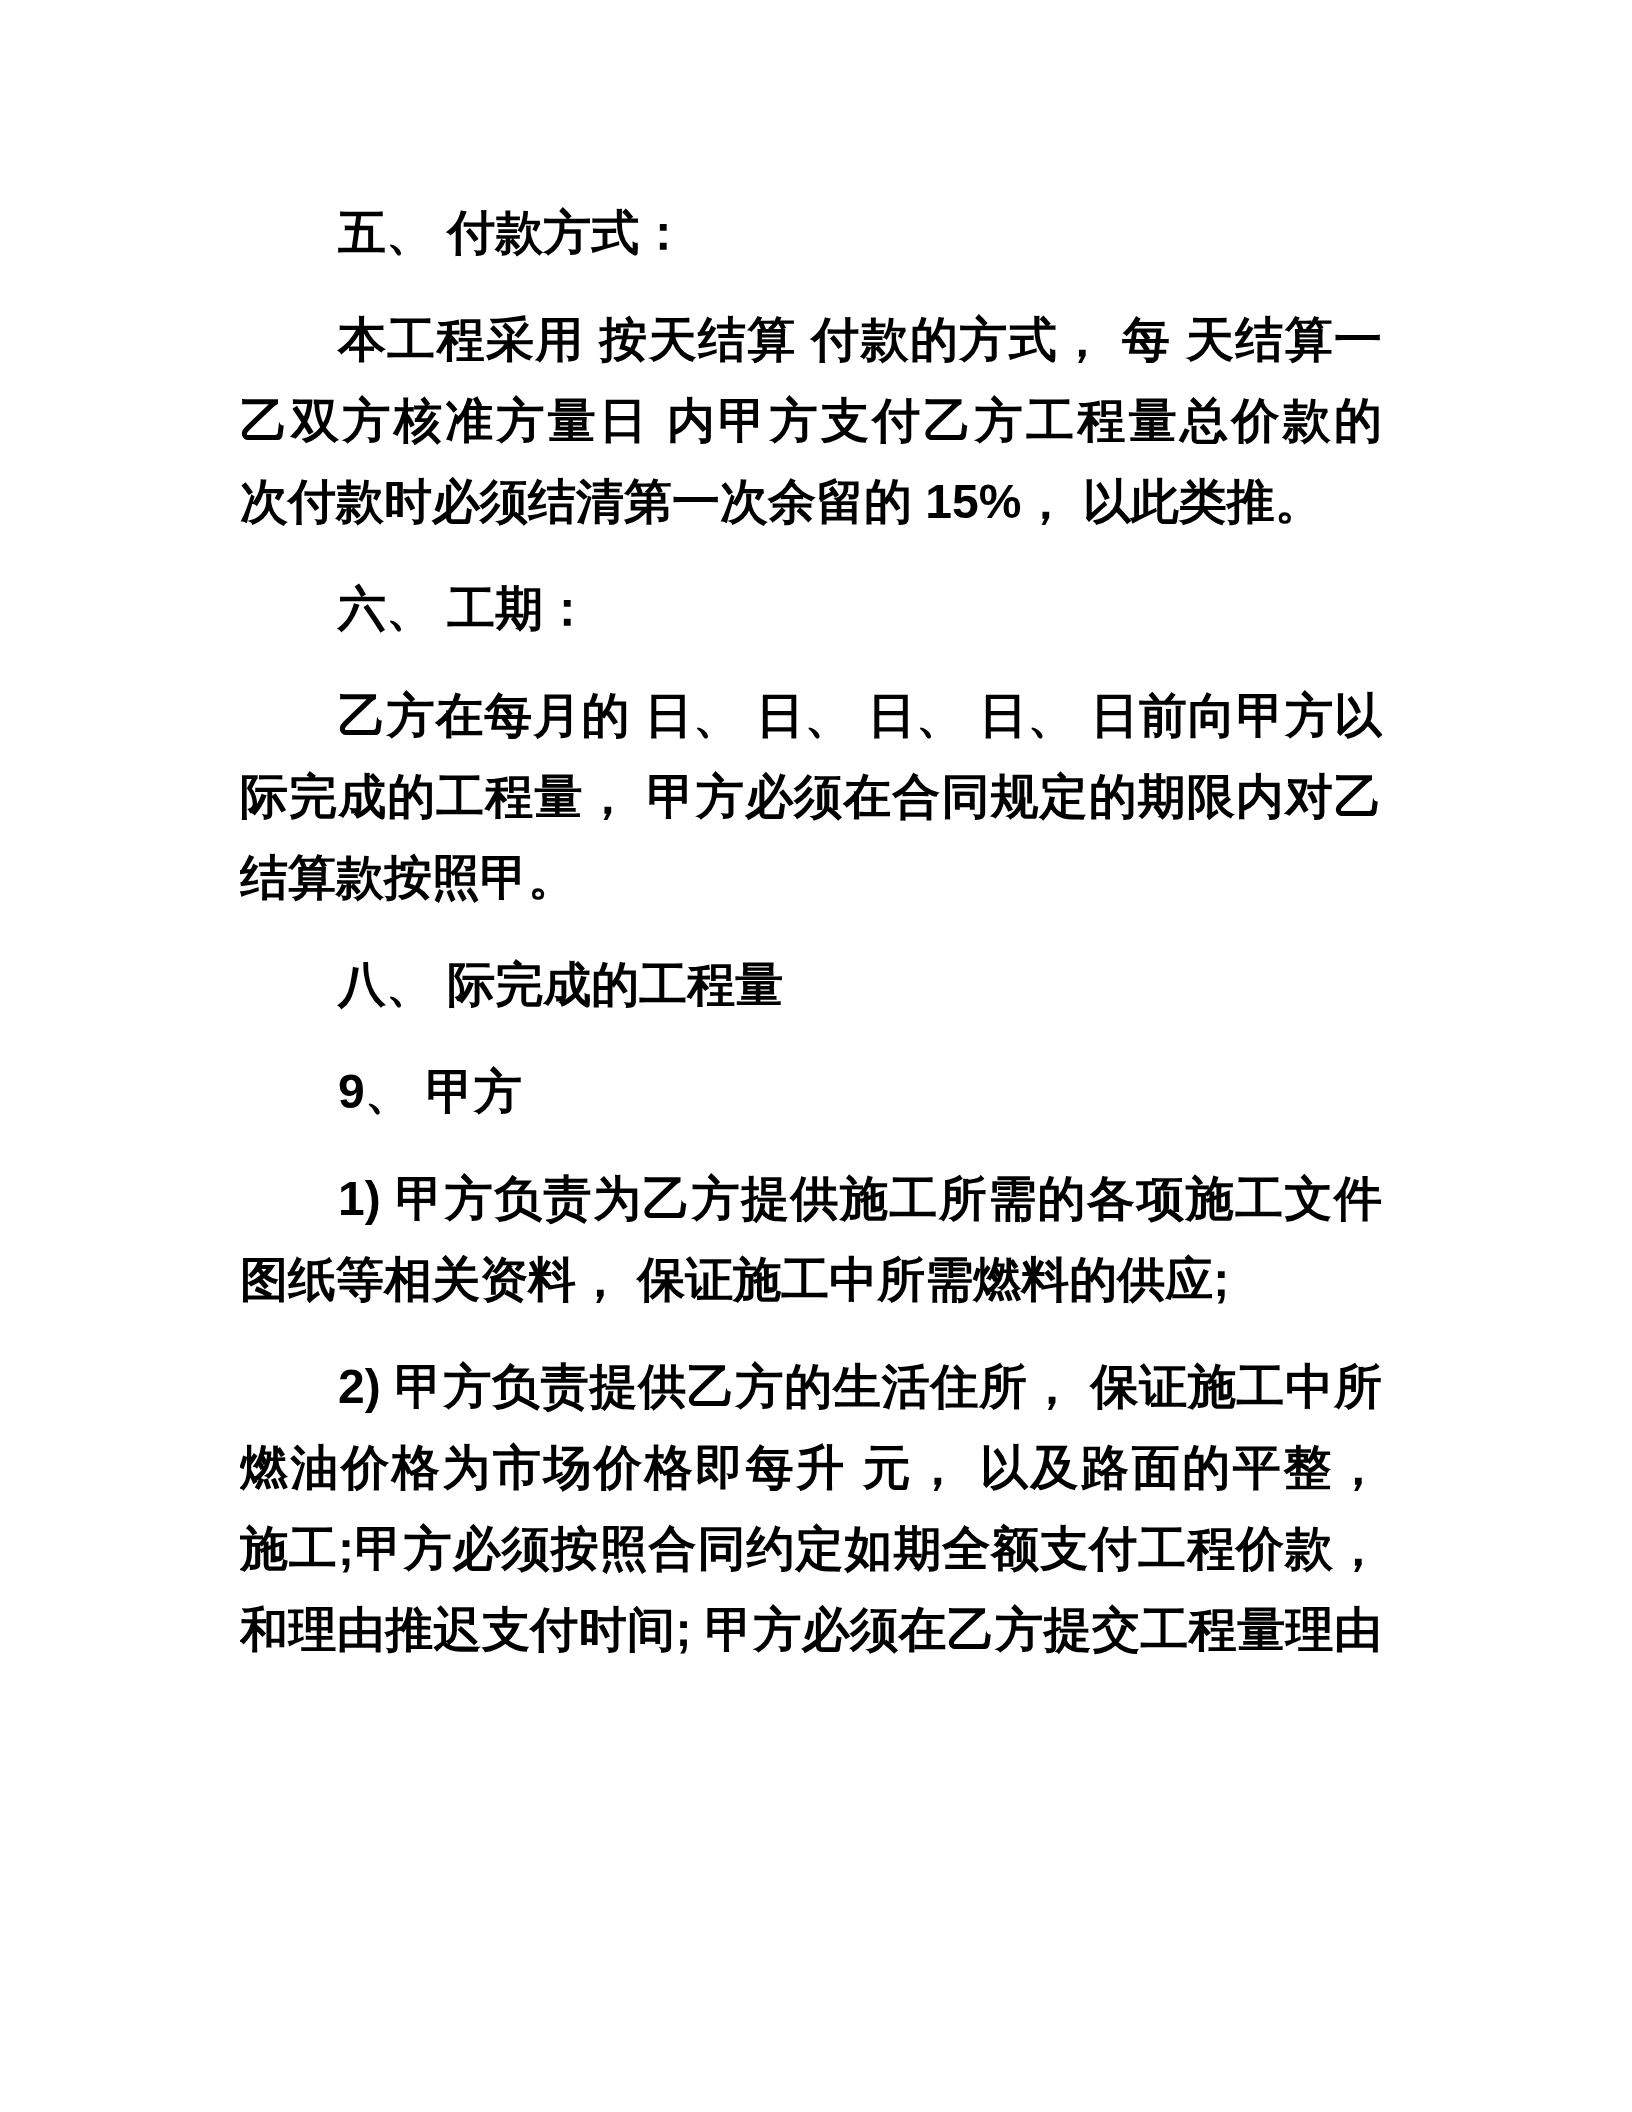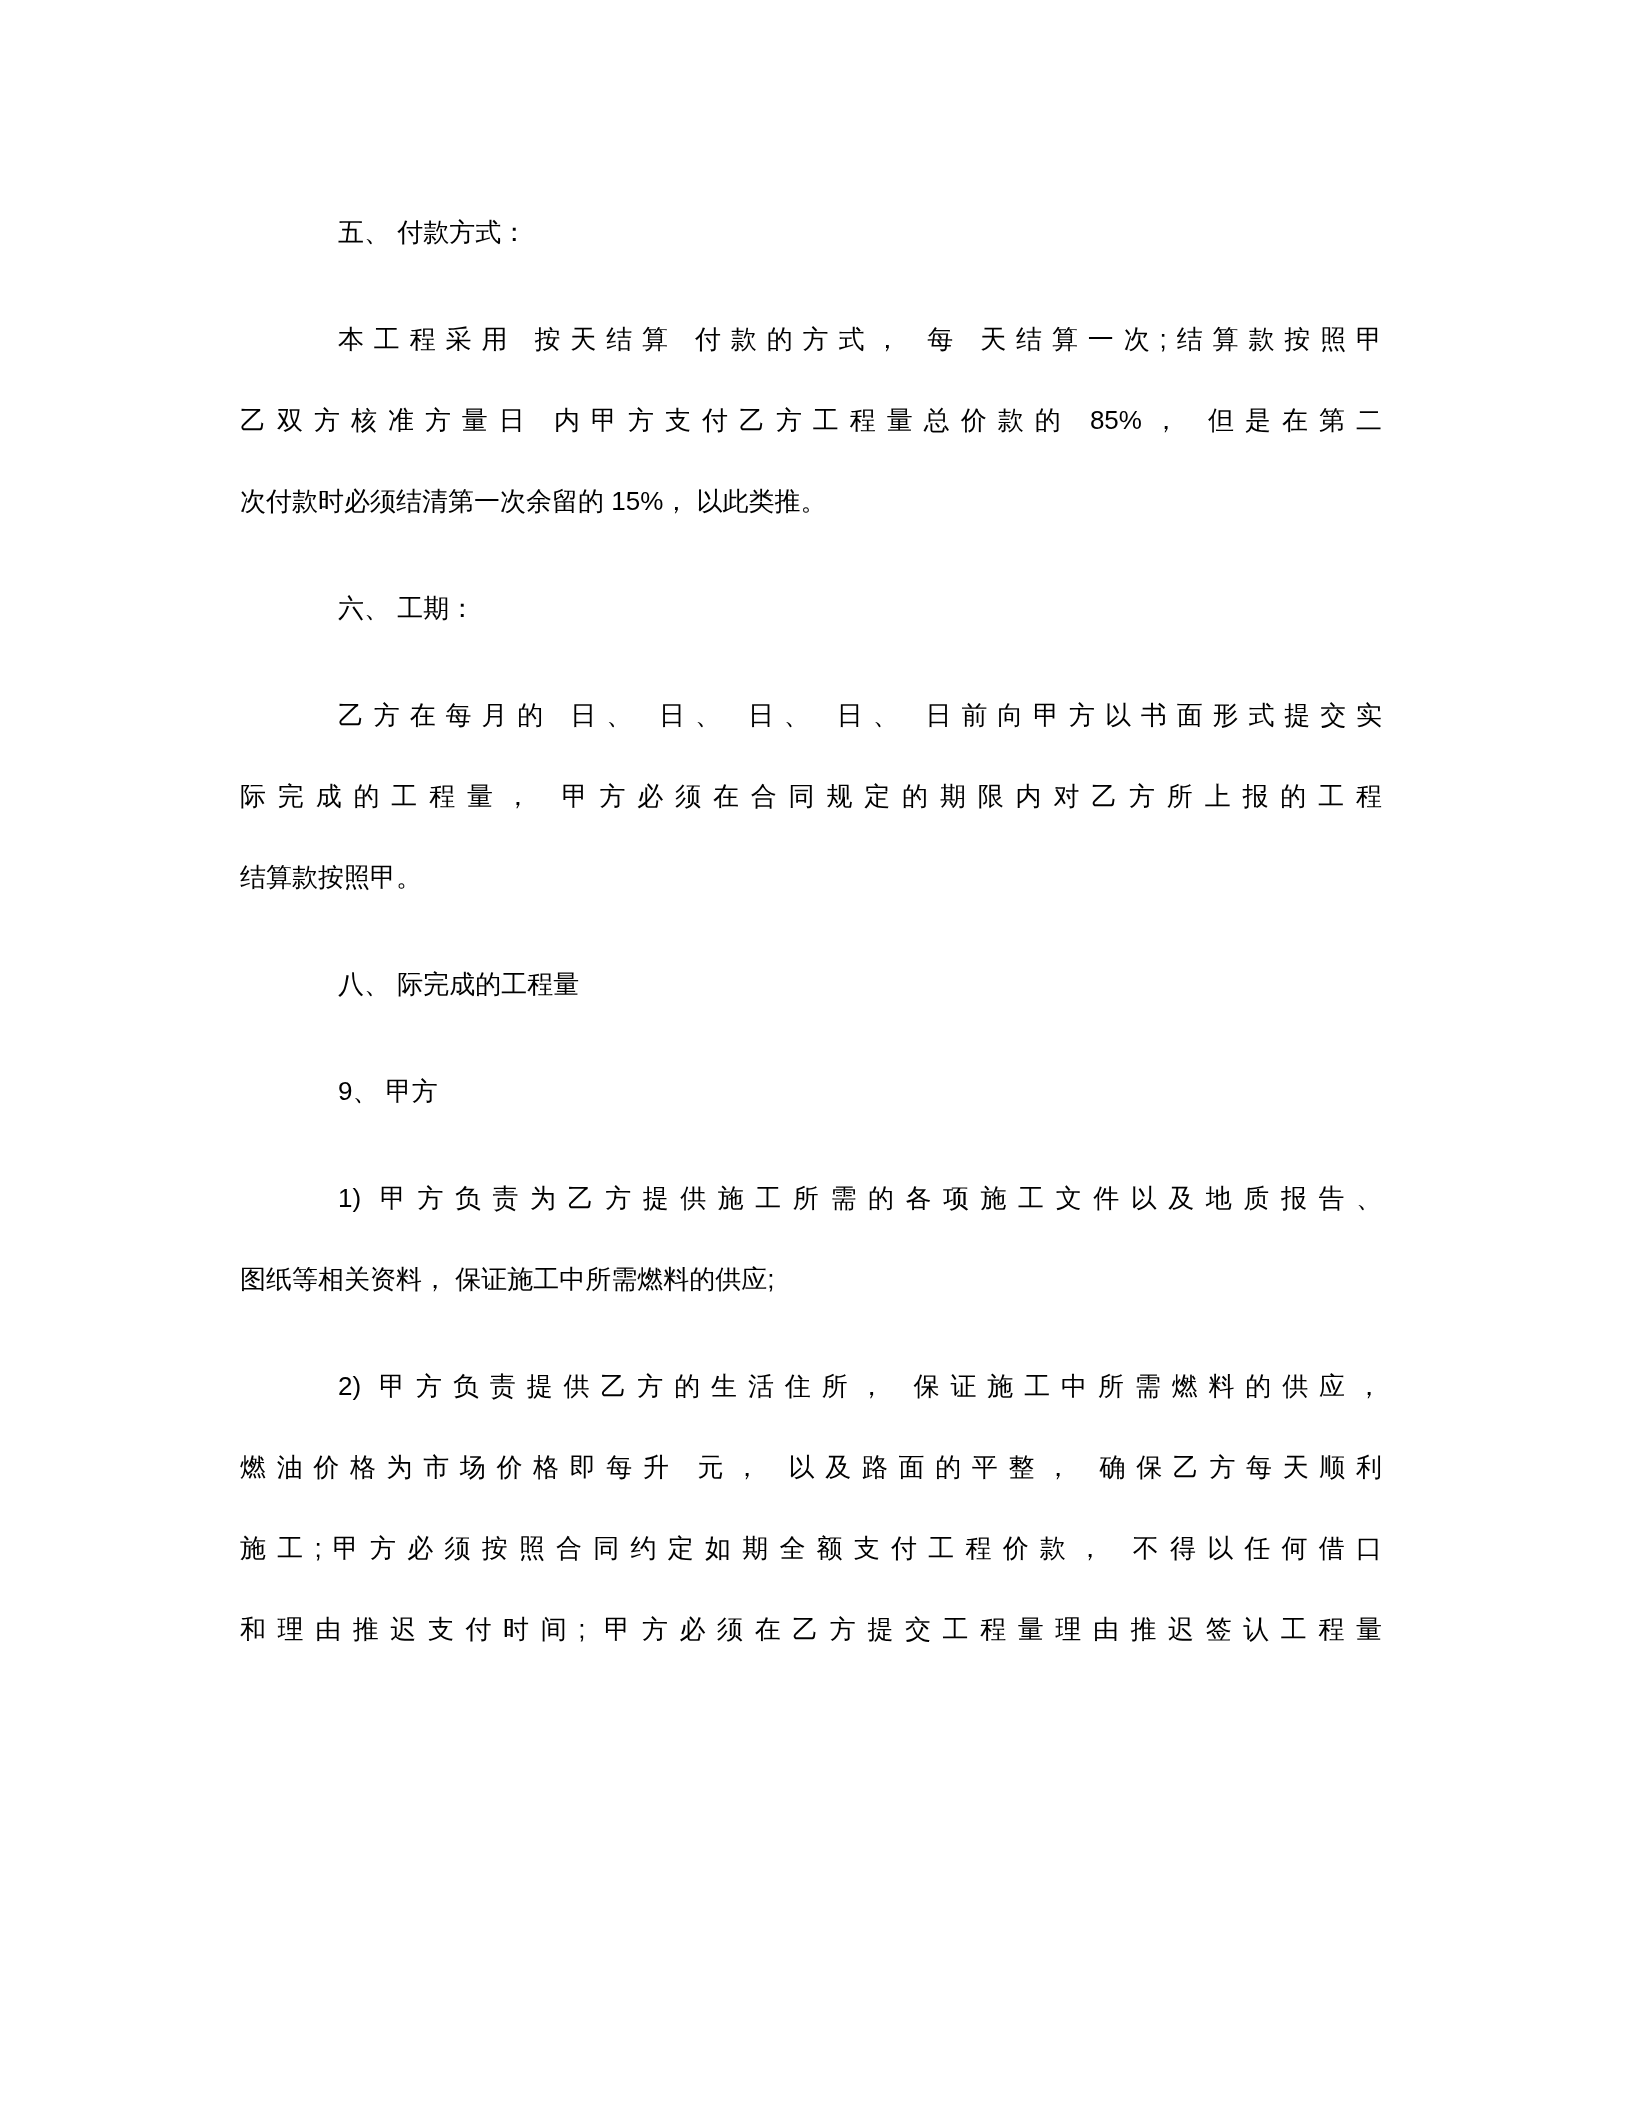--- a/index.html
+++ b/index.html
@@ -22,22 +22,22 @@
   .content {
     margin-left: 240px;
     width: 1142px;
   }
   .block {
     margin-bottom: 26px;
   }
   .line {
     height: 81px;
     line-height: 81px;
-    font-size: 26px;
-    font-weight: 400;
+    font-size: 48px;
+    font-weight: 700;
     overflow: hidden;
     text-align: left;
   }
   .line.indent {
     padding-left: 98px;
   }
   .line.stretch {
     text-align: justify;
     text-align-last: justify;
   }

